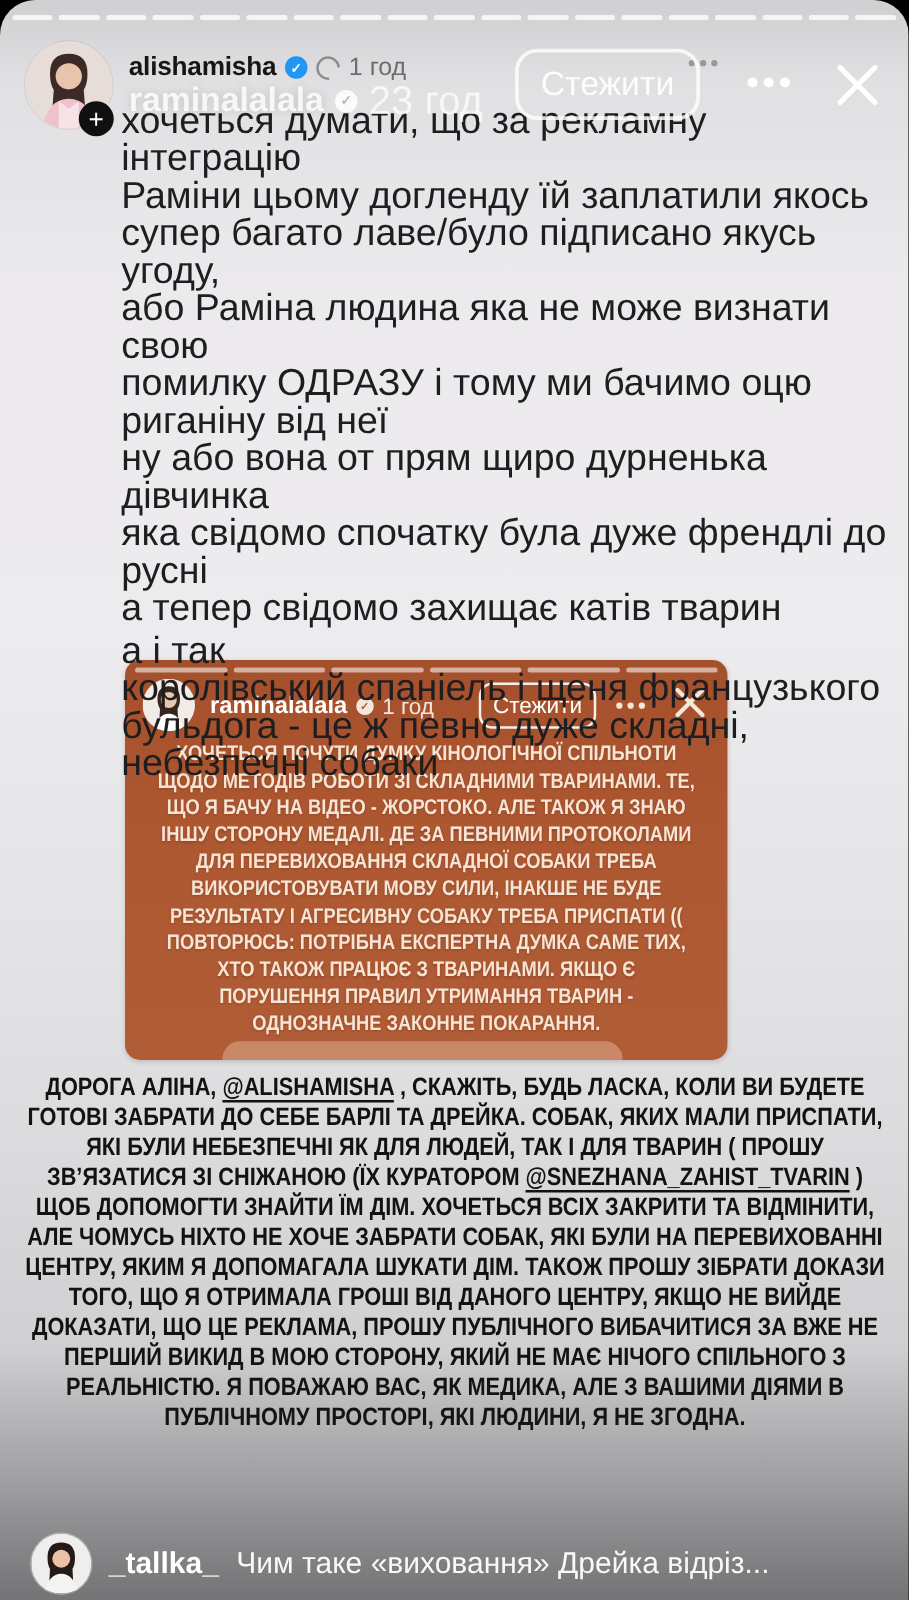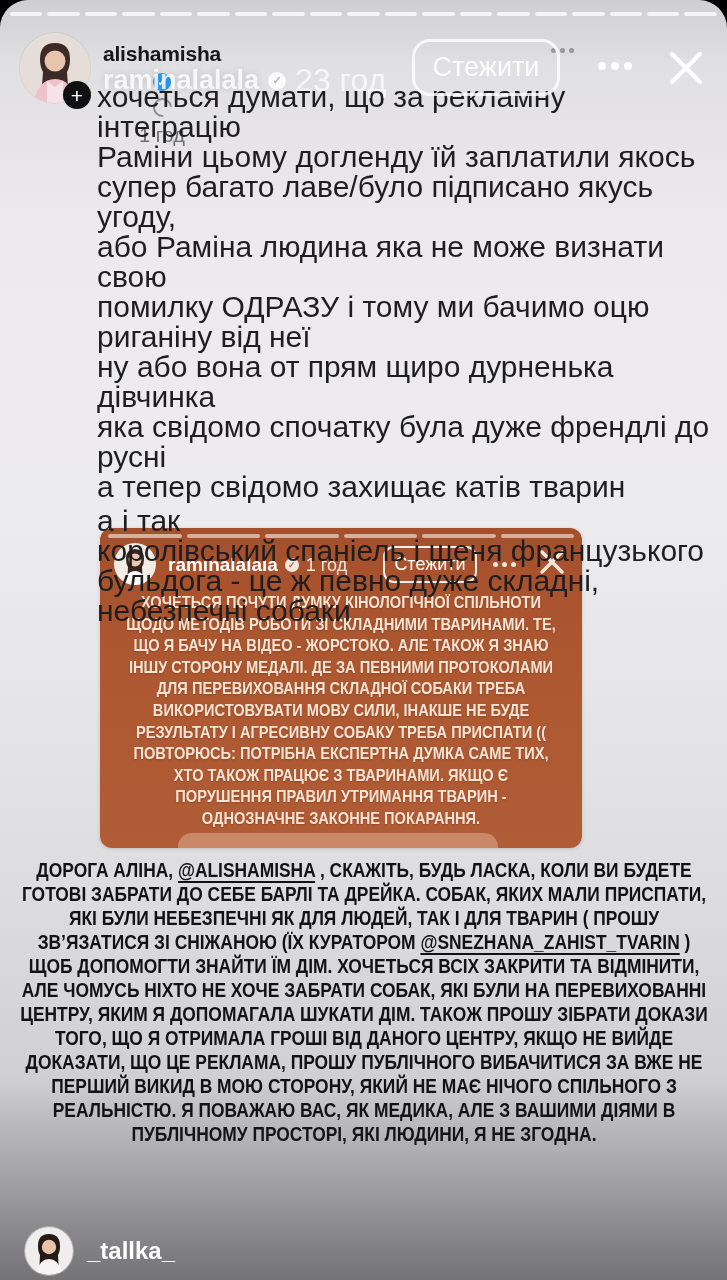--- a/index.html
+++ b/index.html
@@ -16,21 +16,21 @@
   .progress-row i{flex:1;height:4px;border-radius:2px;background:rgba(255,255,255,0.78);}
 
   
   .avatar{position:absolute;border-radius:50%;overflow:hidden;}
   .avatar svg{display:block;width:100%;height:100%;}
   .av-outer{left:20px;top:33px;width:70px;height:70px;box-shadow:0 0 0 1px rgba(0,0,0,0.06);}
   .plus-badge{position:absolute;left:63px;top:81px;width:28px;height:28px;border-radius:50%;
     background:#101010;color:#fff;font-size:21px;font-weight:400;display:flex;
     align-items:center;justify-content:center;line-height:1;}
   .row{position:absolute;display:flex;align-items:center;}
-  .outer-user-row{left:103px;top:42px;gap:7px;flex-direction:column;}
+  .outer-user-row{left:103px;top:42px;gap:7px;}
   .outer-username{font-weight:bold;font-size:21px;color:#161616;letter-spacing:-0.2px;}
   .vbadge{display:inline-flex;align-items:center;justify-content:center;border-radius:50%;}
   .vbadge-blue{width:18px;height:18px;background:#2196f3;color:#fff;font-size:11px;font-weight:bold;}
   .remix-icon{width:15px;height:15px;border-radius:50%;border:2.4px solid #8d8d8f;
     border-right-color:transparent;transform:rotate(40deg);}
   .outer-timestamp{font-size:20px;color:#6d6d6f;}
 
   
   .inner-user-row{left:103px;top:62px;gap:9px;z-index:3;}
   .inner-username{font-weight:bold;font-size:27px;color:rgba(255,255,255,0.82);
@@ -233,16 +233,17 @@
     <div class="caption-row">
       <div class="av-caption">
         <svg viewBox="0 0 48 48">
           <rect width="48" height="48" fill="#efeeec"></rect>
           <path d="M13 19 q0-12 11-12 q11 0 11 12 q0 6-2 9 l1 20 h-20 l1-20 q-2-3-2-9z" fill="#241a18"></path>
           <circle cx="24" cy="20" r="7.2" fill="#e9c2a8"></circle>
           <path d="M10 48 q4-16 14-16 q10 0 14 16z" fill="#f6f4f2"></path>
         </svg>
       </div>
       <span class="caption-username">_tallka_</span>
+      <span class="caption-message">Чим  таке «виховання» Дрейка відріз...</span>
     </div>
 
   </div>
 </div>
 
 </body></html>

